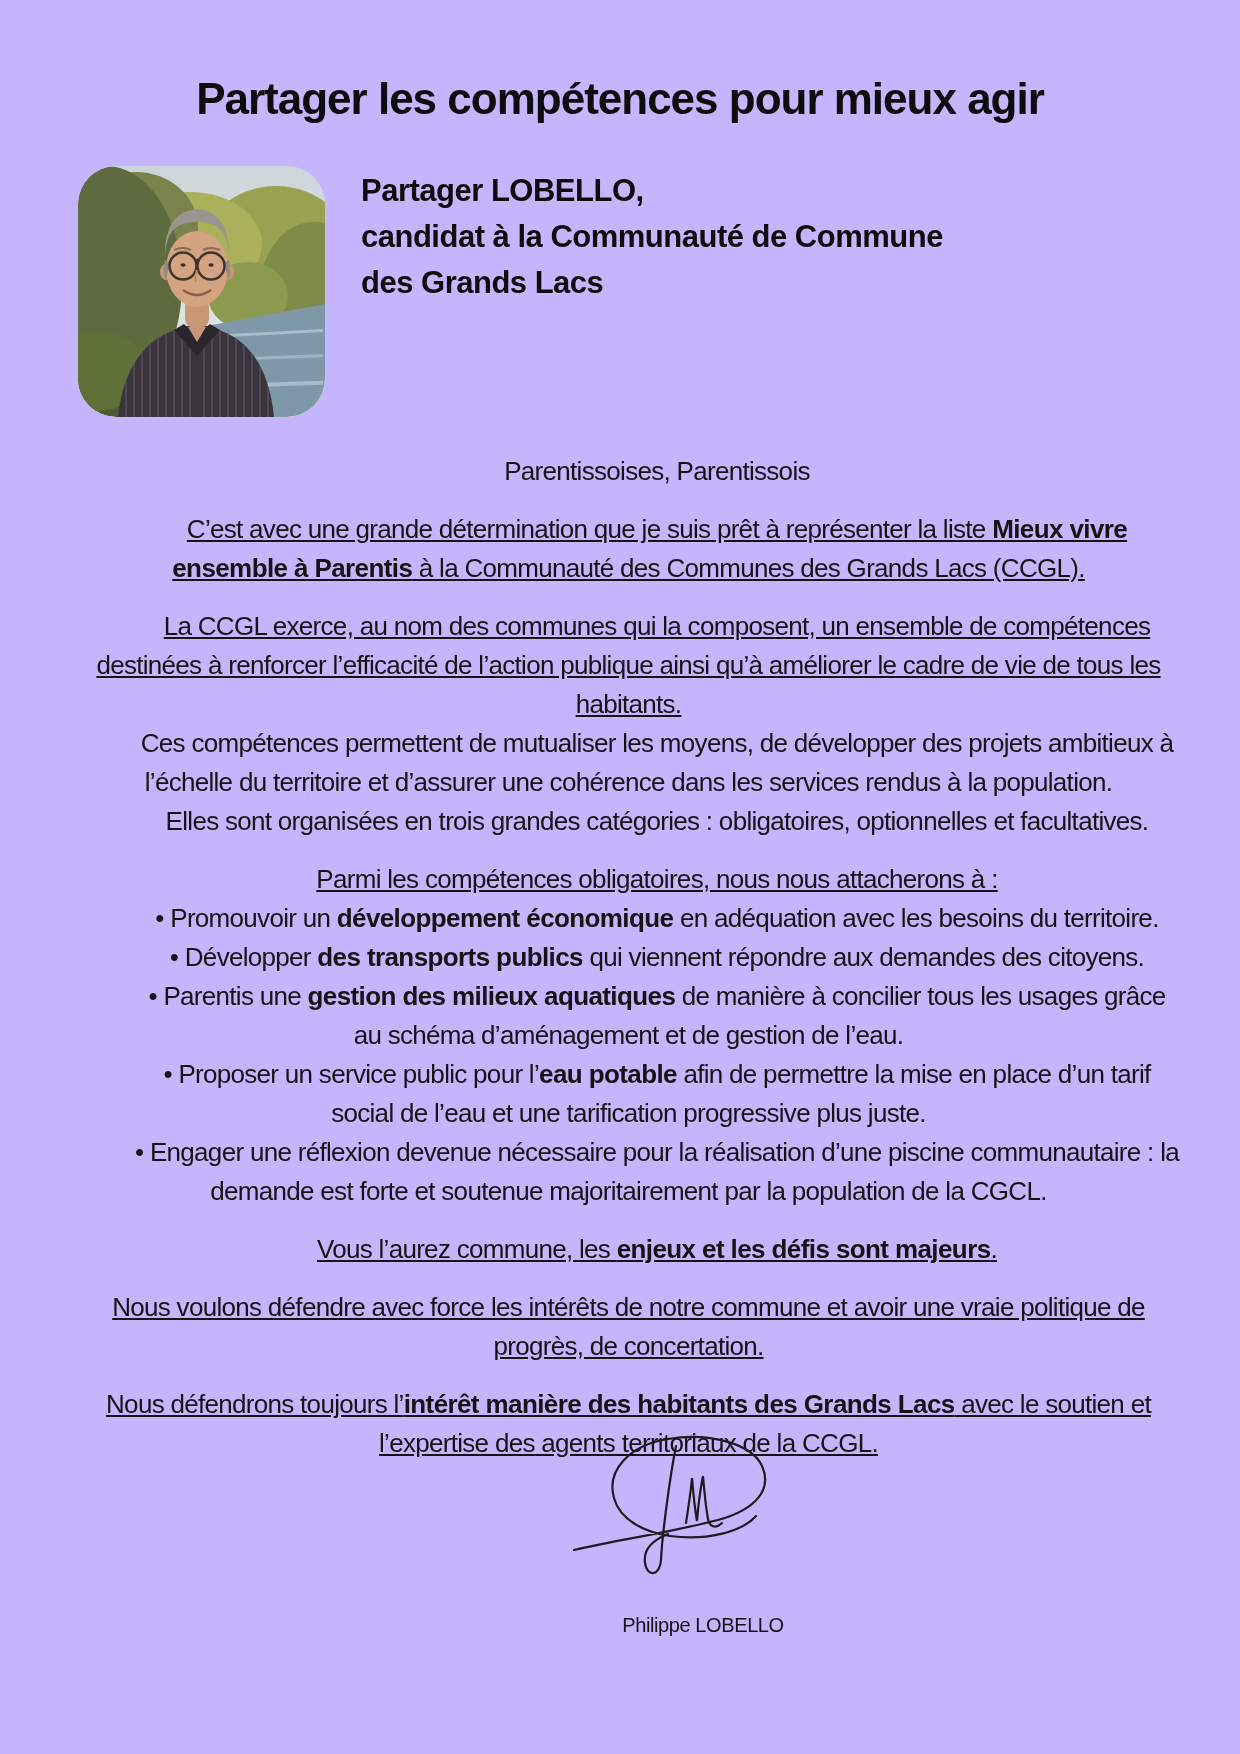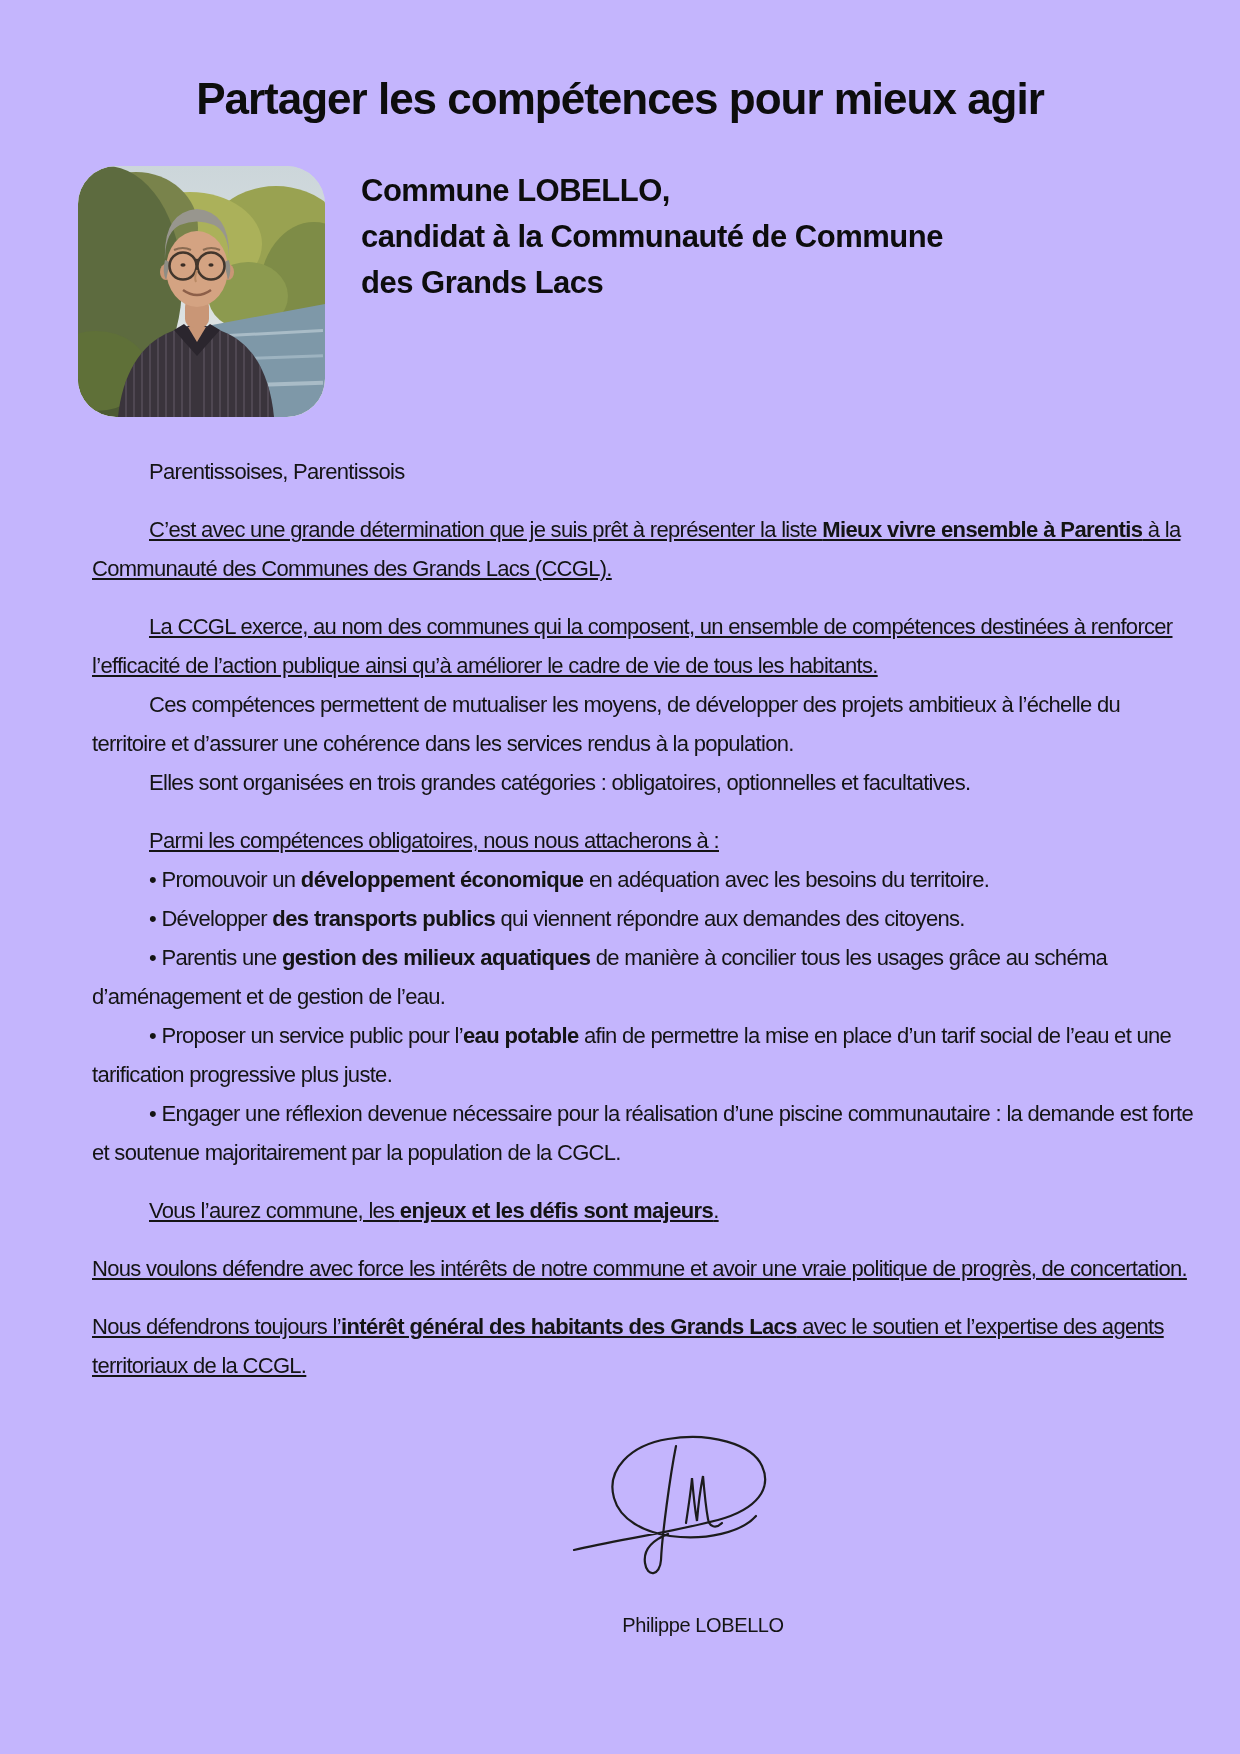--- a/index.html
+++ b/index.html
@@ -10,22 +10,22 @@
   .title{
     position:absolute;top:74px;left:0;right:0;margin:0;text-align:center;
     font-size:44px;font-weight:700;letter-spacing:-1px;color:#0d0d0d;
   }
   .header-row{position:absolute;top:166px;left:78px;display:flex;align-items:flex-start;}
   .photo{width:247px;height:251px;border-radius:38px;overflow:hidden;flex:none;background:#cfd8da;}
   .photo svg{display:block;}
   .name-block{margin-left:36px;padding-top:2px;font-size:31px;font-weight:700;
     line-height:46px;letter-spacing:-0.5px;color:#0d0d0d;}
   .letter{
-    position:absolute;top:452px;left:92px;width:1105px;
-    font-size:22px;line-height:39px;letter-spacing:-0.7px;color:#141414;
+    position:absolute;top:452px;left:76px;width:1105px;
+    font-size:26px;line-height:39px;letter-spacing:-0.7px;color:#141414;text-align:center;
   }
   .para{margin:0;}
   .para.indent{text-indent:57px;}
   .para.space{margin-top:19px;text-decoration:underline;}
   .para b{font-weight:700;letter-spacing:-0.6px;}
   .signature-svg{position:absolute;left:560px;top:1428px;width:215px;height:148px;}
   .signer-name{
     position:absolute;left:538px;top:1614px;width:330px;text-align:center;
     font-size:20px;letter-spacing:-0.4px;color:#141414;
   }
@@ -107,41 +107,41 @@
           <ellipse cx="105" cy="99" rx="2.6" ry="1.8" fill="#3a2e26"></ellipse>
           <ellipse cx="133" cy="99" rx="2.6" ry="1.8" fill="#3a2e26"></ellipse>
           <path d="M96,84 Q105,80 113,84" fill="none" stroke="#8a6b52" stroke-width="2"></path>
           <path d="M125,84 Q133,80 142,84" fill="none" stroke="#8a6b52" stroke-width="2"></path>
           <path d="M119,104 Q116,112 118,116" fill="none" stroke="#b98a65" stroke-width="2"></path>
           <path d="M105,124 Q119,134 133,124" fill="none" stroke="#8d5f49" stroke-width="2.4"></path>
         </g>
       </svg>
     </div>
     <div class="name-block">
-      <div>Commune LOBELLO,</div>
+      <div>Partager LOBELLO,</div>
       <div>candidat à la Communauté de Commune</div>
       <div>des Grands Lacs</div>
     </div>
   </div>
 
   <div class="letter">
       <p class="para indent"><span>Parentissoises, Parentissois</span></p>
       <p class="para indent space"><span>C’est avec une grande détermination que je suis prêt à représenter la liste </span><b>Mieux vivre ensemble à Parentis</b><span> à la Communauté des Communes des Grands Lacs (CCGL).</span></p>
       <p class="para indent space"><span>La CCGL exerce, au nom des communes qui la composent, un ensemble de compétences destinées à renforcer l’efficacité de l’action publique ainsi qu’à améliorer le cadre de vie de tous les habitants.</span></p>
       <p class="para indent"><span>Ces compétences permettent de mutualiser les moyens, de développer des projets ambitieux à l’échelle du territoire et d’assurer une cohérence dans les services rendus à la population.</span></p>
       <p class="para indent"><span>Elles sont organisées en trois grandes catégories : obligatoires, optionnelles et facultatives.</span></p>
       <p class="para indent space"><span>Parmi les compétences obligatoires, nous nous attacherons à :</span></p>
       <p class="para indent"><span>• </span><span>Promouvoir un </span><b>développement économique</b><span> en adéquation avec les besoins du territoire.</span></p>
       <p class="para indent"><span>• </span><span>Développer </span><b>des transports publics</b><span> qui viennent répondre aux demandes des citoyens.</span></p>
       <p class="para indent"><span>• </span><span>Parentis une </span><b>gestion des milieux aquatiques</b><span> de manière à concilier tous les usages grâce au schéma d’aménagement et de gestion de l’eau.</span></p>
       <p class="para indent"><span>• </span><span>Proposer un service public pour l’</span><b>eau potable</b><span> afin de permettre la mise en place d’un tarif social de l’eau et une tarification progressive plus juste.</span></p>
       <p class="para indent"><span>• </span><span>Engager une réflexion devenue nécessaire pour la réalisation d’une piscine communautaire : la demande est forte et soutenue majoritairement par la population de la CGCL.</span></p>
       <p class="para indent space"><span>Vous l’aurez commune, les </span><b>enjeux et les défis sont majeurs</b><span>.</span></p>
       <p class="para space"><span>Nous voulons défendre avec force les intérêts de notre commune et avoir une vraie politique de progrès, de concertation.</span></p>
-      <p class="para space"><span>Nous défendrons toujours l’</span><b>intérêt général des habitants des Grands Lacs</b><span> avec le soutien et l’expertise des agents territoriaux de la CCGL.</span></p>
+      <p class="para space"><span>Nous défendrons toujours l’</span><b>intérêt manière des habitants des Grands Lacs</b><span> avec le soutien et l’expertise des agents territoriaux de la CCGL.</span></p>
     </div>
 
   <div class="signature-svg">
     <svg width="215" height="148" viewBox="0 0 215 148">
       <g fill="none" stroke="#1c1c1c" stroke-width="2.2" stroke-linecap="round">
         <path d="M14,122 C58,112 112,104 158,92 C198,81 212,60 202,38 C192,16 150,4 108,11 C70,17 46,42 54,70 C60,92 84,104 110,108 C146,113 182,104 196,88"></path>
         <path d="M116,18 C110,48 102,108 101,132 C100,148 87,150 85,135 C83,121 93,112 108,106"></path>
         <path d="M126,95 C128,82 131,62 132,50 C133,62 135,82 137,93 C138,80 141,58 143,48 C144,60 146,80 148,91 C149,99 156,101 162,95"></path>
       </g>
     </svg>

